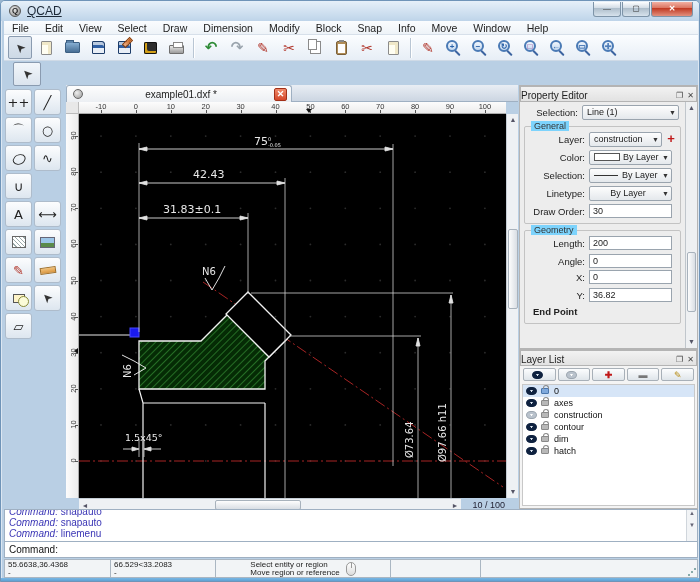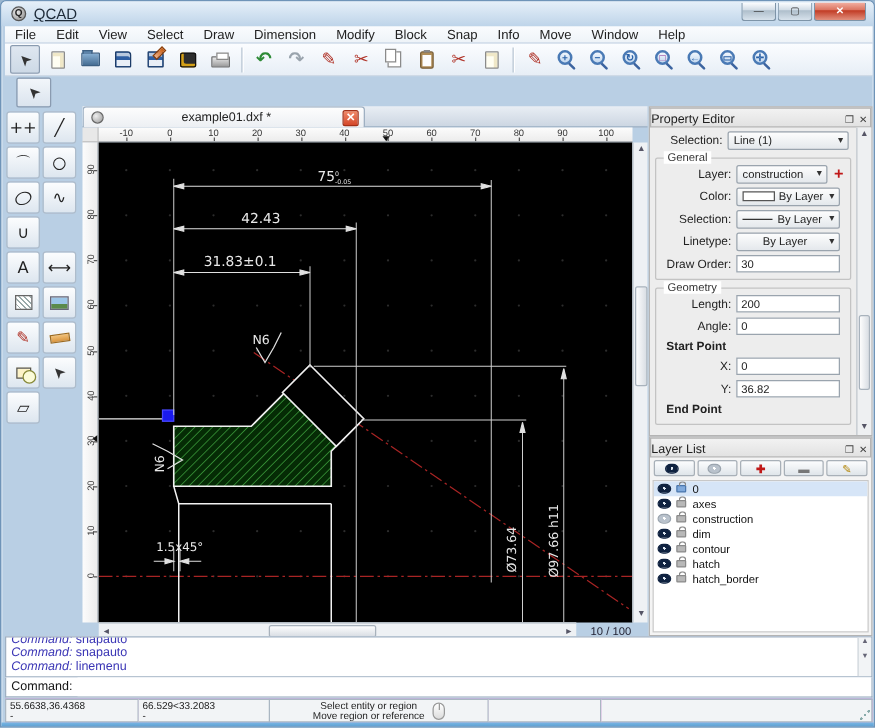--- a/index.html
+++ b/index.html
@@ -84,21 +84,21 @@
   .pt-btn{width:11px;height:11px;font-size:8px;line-height:10px;text-align:center;color:#444;border:1px solid transparent;}
   #prop-panel{position:absolute;left:0;top:0;width:179px;height:264px;background:#ededed;border:1px solid #b4b4b4;}
   #prop-body{position:absolute;left:0;top:16px;right:12px;bottom:0;overflow:hidden;font-size:9.5px;color:#222;}
   .prow{display:flex;align-items:center;height:16px;margin-top:2px;}
   .plabel{width:62px;text-align:right;padding-right:4px;white-space:nowrap;}
   .combo{flex:1;height:15px;border:1px solid #9aa4ae;border-radius:2px;background:linear-gradient(#fdfdfd,#e4e8ec);display:flex;align-items:center;padding:0 2px 0 4px;margin-right:6px;position:relative;}
   .combo .cval{flex:1;font-size:9px;white-space:nowrap;overflow:hidden;}
   .combo .carr{font-size:7px;color:#333;}
   .tinput{flex:1;height:14px;border:1px solid #9aa4ae;background:#fff;font-size:9px;padding:0 3px;line-height:13px;margin-right:6px;white-space:nowrap;}
   .pgroup{border:1px solid #c3c3c3;border-radius:2px;margin:6px 4px 0 4px;padding:2px 2px 4px 2px;position:relative;}
-  .pgroup-label{position:absolute;top:-6px;left:6px;background:#ffffff;padding:0 3px;font-size:9px;color:#333;}
+  .pgroup-label{position:absolute;top:-6px;left:6px;background:#7dd3fc;padding:0 3px;font-size:9px;color:#333;}
   .bold-sub{font-weight:bold;padding-left:6px;height:14px;line-height:14px;margin-top:2px;}
   .swatch{width:26px;height:8px;background:#fff;border:1px solid #555;margin-right:3px;}
   .lwline{width:24px;height:1px;background:#333;margin-right:4px;}
   .plus-btn{width:14px;height:14px;color:#c01818;font-weight:bold;font-size:13px;line-height:13px;text-align:center;}
   .pscroll{position:absolute;right:0;top:16px;width:12px;bottom:0;background:#eef0f2;border-left:1px solid #c0c6cc;}
   .pscroll .thumb{position:absolute;left:1px;top:150px;width:9px;height:60px;background:linear-gradient(90deg,#fdfdfd,#d9dee4);border:1px solid #a8b2bc;border-radius:2px;}
   #layer-panel{position:absolute;left:0;top:264px;width:179px;height:160px;background:#f4f4f4;border:1px solid #b4b4b4;}
   #layer-toolbar{display:flex;gap:2px;padding:2px 3px;}
   .lbtn{flex:1;height:13px;border:1px solid #a8b0b8;border-radius:2px;background:linear-gradient(#fcfdfe,#dfe5ea);display:flex;align-items:center;justify-content:center;font-size:9px;}
   #layer-list{position:absolute;left:2px;right:2px;top:34px;bottom:2px;background:#fff;border:1px solid #c8c8c8;overflow:hidden;}
@@ -114,21 +114,21 @@
   .pencil-y{color:#b5890f;}
   
   #history{position:absolute;left:3px;top:508px;width:694px;height:33px;background:#fff;border:1px solid #9fb0c2;overflow:hidden;font-size:10px;}
   .hline{line-height:11px;color:#3a35b5;padding-left:4px;white-space:nowrap;}
   .hline .hpre{font-style:italic;}
   .hline:first-child{margin-top:-4px;}
   #hist-scroll{position:absolute;right:0;top:0;width:11px;height:100%;border-left:1px solid #d0d6dc;background:#f2f4f6;font-size:6px;color:#667;text-align:center;}
   #cmdline{position:absolute;left:3px;top:541px;width:694px;height:16px;background:#fff;border:1px solid #9fb0c2;border-top:none;display:flex;align-items:center;}
   #cmd-label{font-size:10px;color:#111;padding:0 4px;}
   #cmd-input{flex:1;height:100%;border:none;outline:none;font-size:10px;font-family:"Liberation Sans",sans-serif;}
-  #statusbar{position:absolute;left:3px;top:558px;width:694px;height:19px;display:flex;background:#a21caf;}
+  #statusbar{position:absolute;left:3px;top:558px;width:694px;height:19px;display:flex;background:#f97316;}
   .scell{border:1px solid #aab6c2;border-left:none;background:#f2f4f6;font-size:8px;color:#222;padding:1px 3px;line-height:8px;overflow:hidden;}
   .scell:first-child{border-left:1px solid #aab6c2;}
   .mouse-icon{width:10px;height:14px;border:1px solid #999;border-radius:5px;background:linear-gradient(#fff,#dcdcdc);position:relative;margin-left:6px;}
   .mouse-icon::before{content:"";position:absolute;left:4px;top:0;width:1px;height:5px;background:#999;}
   #grip{position:absolute;right:1px;bottom:1px;width:9px;height:9px;background:
     radial-gradient(circle at 2px 8px,#8aa 1px,transparent 1.2px),
     radial-gradient(circle at 5px 5px,#8aa 1px,transparent 1.2px),
     radial-gradient(circle at 8px 2px,#8aa 1px,transparent 1.2px);}
   #bottom-edge{position:absolute;left:0;top:577px;width:700px;height:5px;background:linear-gradient(#79b6e4,#4f94c8);}
   
@@ -616,21 +616,20 @@
         <div class="pgroup">
           <span class="pgroup-label">Geometry</span>
           <div class="prow">
             <span class="plabel">Length:</span>
             <span class="tinput">200</span>
           </div>
           <div class="prow">
             <span class="plabel">Angle:</span>
             <span class="tinput">0</span>
           </div>
-          <div class="bold-sub">Start Point</div>
           <div class="prow" style="margin-top:0;">
             <span class="plabel">X:</span>
             <span class="tinput">0</span>
           </div>
           <div class="prow">
             <span class="plabel">Y:</span>
             <span class="tinput">36.82</span>
           </div>
           <div class="bold-sub">End Point</div>
 
@@ -672,36 +671,31 @@
             <span>axes</span>
           </div>
           <div class="lrow">
             <span class="eye off"></span>
             <span class="lock"></span>
             <span>construction</span>
           </div>
           <div class="lrow">
             <span class="eye"></span>
             <span class="lock"></span>
-            <span>dim</span>
+            <span>contour</span>
           </div>
           <div class="lrow">
             <span class="eye"></span>
             <span class="lock"></span>
-            <span>contour</span>
+            <span>dim</span>
           </div>
           <div class="lrow">
             <span class="eye"></span>
             <span class="lock"></span>
             <span>hatch</span>
-          </div>
-          <div class="lrow">
-            <span class="eye"></span>
-            <span class="lock"></span>
-            <span>hatch_border</span>
           </div>
         </div>
     </div>
   </div>
 
   <div id="history">
     <div id="hist-lines">
         <div class="hline"><span class="hpre">Command:</span><span> snapauto</span></div>
         <div class="hline"><span class="hpre">Command:</span><span> snapauto</span></div>
         <div class="hline"><span class="hpre">Command:</span><span> linemenu</span></div>
@@ -717,21 +711,21 @@
   <div id="statusbar">
     <div class="scell" style="width:107px;">
       <div>55.6638,36.4368</div>
         <div>-</div>
     </div>
     <div class="scell" style="width:105px;">
       <div>66.529&lt;33.2083</div>
         <div>-</div>
     </div>
     <div class="scell" style="width:175px;display:flex;align-items:center;justify-content:center;">
-      <div style="text-align:center;">
+      <div style="text-align:left;">
         <div>Select entity or region</div>
           <div>Move region or reference</div>
       </div>
       <div class="mouse-icon"></div>
     </div>
     <div class="scell" style="width:90px;"></div>
     <div class="scell" style="flex:1;position:relative;">
         <div id="grip"></div>
       </div>
   </div>

